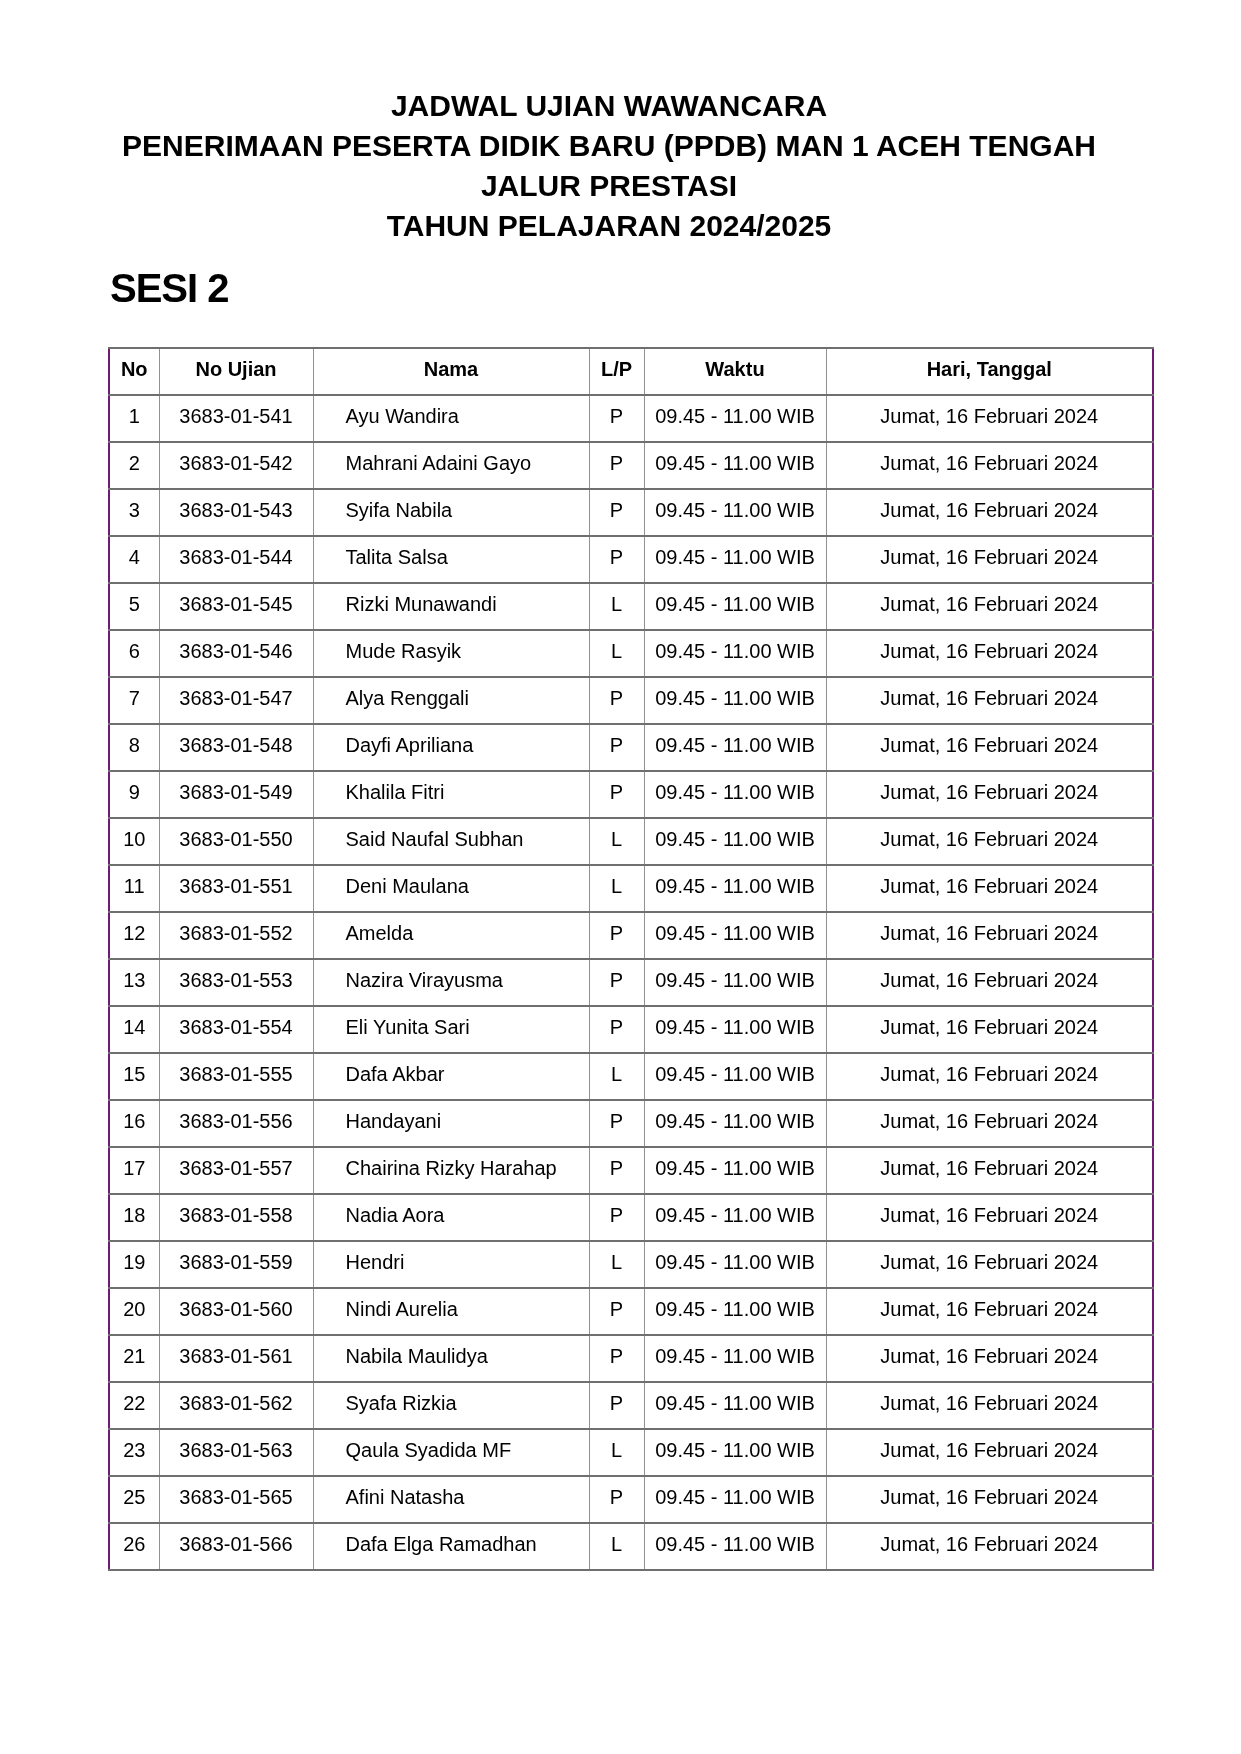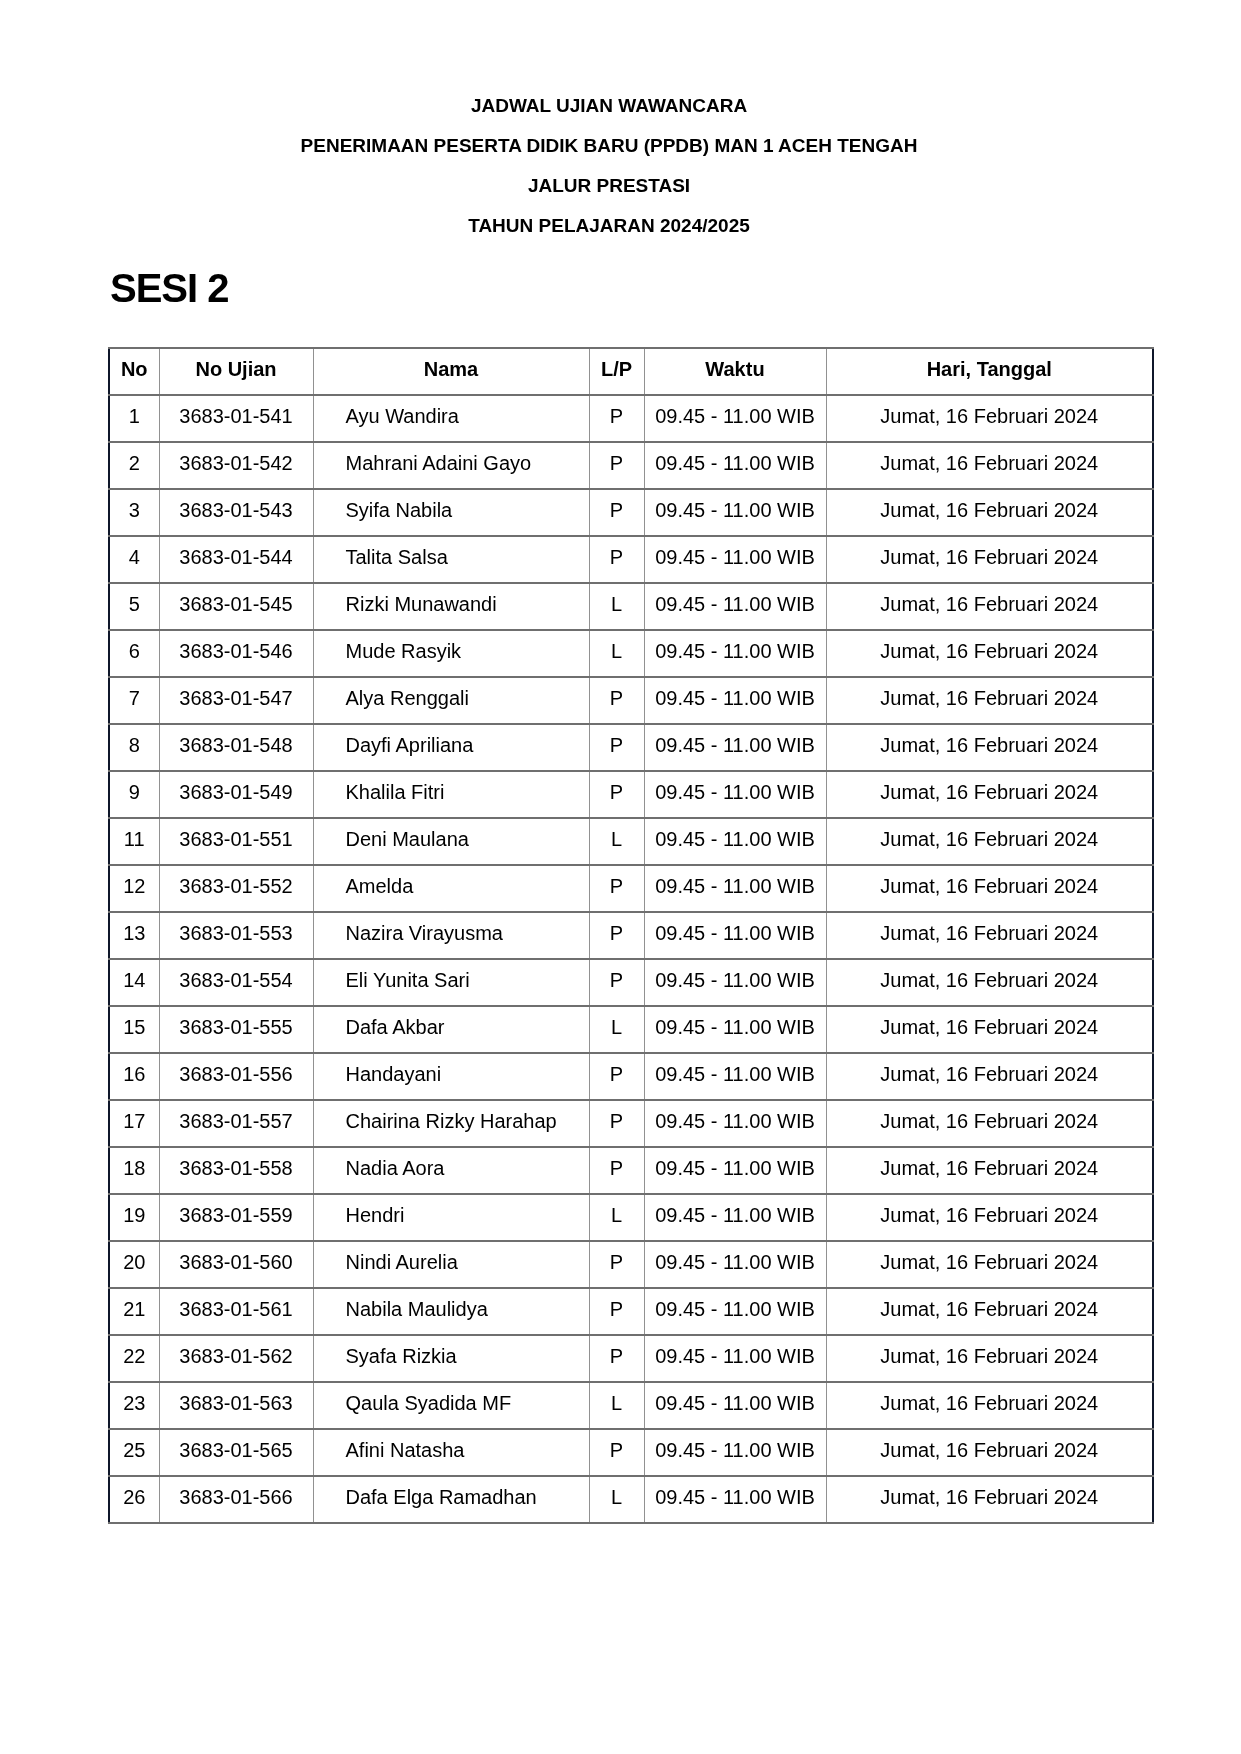--- a/index.html
+++ b/index.html
@@ -15,21 +15,21 @@
     background: #ffffff;
     overflow: hidden;
   }
   .titles {
     padding-top: 86px;
     margin-left: 108px;
     width: 1002px;
     text-align: center;
   }
   .title-line {
-    font-size: 19px;
+    font-size: 30px;
     font-weight: bold;
     line-height: 40px;
     white-space: nowrap;
   }
   .session {
     margin-left: 110px;
     margin-top: 20px;
     font-size: 40px;
     font-weight: bold;
     letter-spacing: -1px;
@@ -54,21 +54,21 @@
     border-right: 1px solid #919191;
     height: 47px;
     vertical-align: top;
     padding-top: 7px;
     font-size: 20px;
     line-height: 26px;
     text-align: center;
     white-space: nowrap;
     overflow: hidden;
   }
-  table.schedule { border: 2px solid #0f172a; }
+  table.schedule { border: 2px solid #701a75; }
   table.schedule th { font-weight: bold; }
   table.schedule td.nama { text-align: left; padding-left: 32px; }
 </style>
 </head>
 <body>
 
 <div class="page">
 
   <div class="titles">
     <div class="title-line">JADWAL UJIAN WAWANCARA</div>
@@ -165,20 +165,28 @@
         </tr>
         <tr>
           <td>9</td>
           <td>3683-01-549</td>
           <td class="nama">Khalila Fitri</td>
           <td>P</td>
           <td>09.45 - 11.00 WIB</td>
           <td>Jumat, 16 Februari 2024</td>
         </tr>
         <tr>
+          <td>10</td>
+          <td>3683-01-550</td>
+          <td class="nama">Said Naufal Subhan</td>
+          <td>L</td>
+          <td>09.45 - 11.00 WIB</td>
+          <td>Jumat, 16 Februari 2024</td>
+        </tr>
+        <tr>
           <td>11</td>
           <td>3683-01-551</td>
           <td class="nama">Deni Maulana</td>
           <td>L</td>
           <td>09.45 - 11.00 WIB</td>
           <td>Jumat, 16 Februari 2024</td>
         </tr>
         <tr>
           <td>12</td>
           <td>3683-01-552</td>

